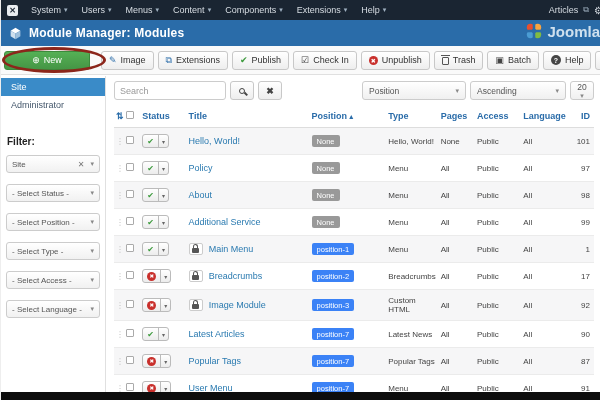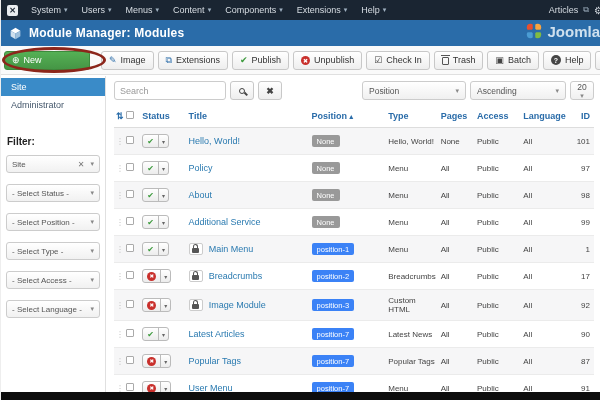--- a/index.html
+++ b/index.html
@@ -39,21 +39,21 @@
     display:flex; align-items:center; padding:0 3px; position:relative;
   }
   .btn{
     height:19px; display:inline-flex; align-items:center; gap:4px; padding:0 7px;
     background:linear-gradient(#ffffff,#eeeeee); border:1px solid #c8c8c8;
     border-radius:3px; font-size:9px; color:#333; margin-right:4px; cursor:pointer;
     font-family:"Liberation Sans", sans-serif; white-space:nowrap;
   }
   .btn-new{
     background:linear-gradient(#55b055,#459645); border-color:#3c8a3c; color:#fff;
-    width:86px; margin-right:11px;
+    width:86px; justify-content:center; margin-right:11px;
   }
   .annotation-ellipse{
     position:absolute; left:1px; top:1px; width:104px; height:26px;
     border:3px solid #8c261b; border-radius:50%; pointer-events:none; z-index:5;
   }
   .toolbar-right{ margin-left:auto; display:flex; }
   
   .ico{ display:inline-flex; align-items:center; justify-content:center; }
   .ic-plus-icon::before{ content:"⊕"; color:#fff; font-size:9px; }
   .ic-edit-icon::before{ content:"✎"; color:#2a6ca9; font-size:9px; }
@@ -217,26 +217,26 @@
   </button>
         <button class="btn">
     <span class="ico ic-duplicate-icon"></span>
     <span class="lbl">Extensions</span>
   </button>
         <button class="btn">
     <span class="ico ic-publish-check-icon"></span>
     <span class="lbl">Publish</span>
   </button>
         <button class="btn">
+    <span class="ico ic-checkin-icon"></span>
+    <span class="lbl">Check In</span>
+  </button>
+        <button class="btn">
     <span class="ico ic-unpublish-icon"></span>
     <span class="lbl">Unpublish</span>
-  </button>
-        <button class="btn">
-    <span class="ico ic-checkin-icon"></span>
-    <span class="lbl">Check In</span>
   </button>
         <button class="btn">
     <span class="ico ic-trash-icon"></span>
     <span class="lbl">Trash</span>
   </button>
         <button class="btn">
     <span class="ico ic-batch-icon"></span>
     <span class="lbl">Batch</span>
   </button>
       </span>

